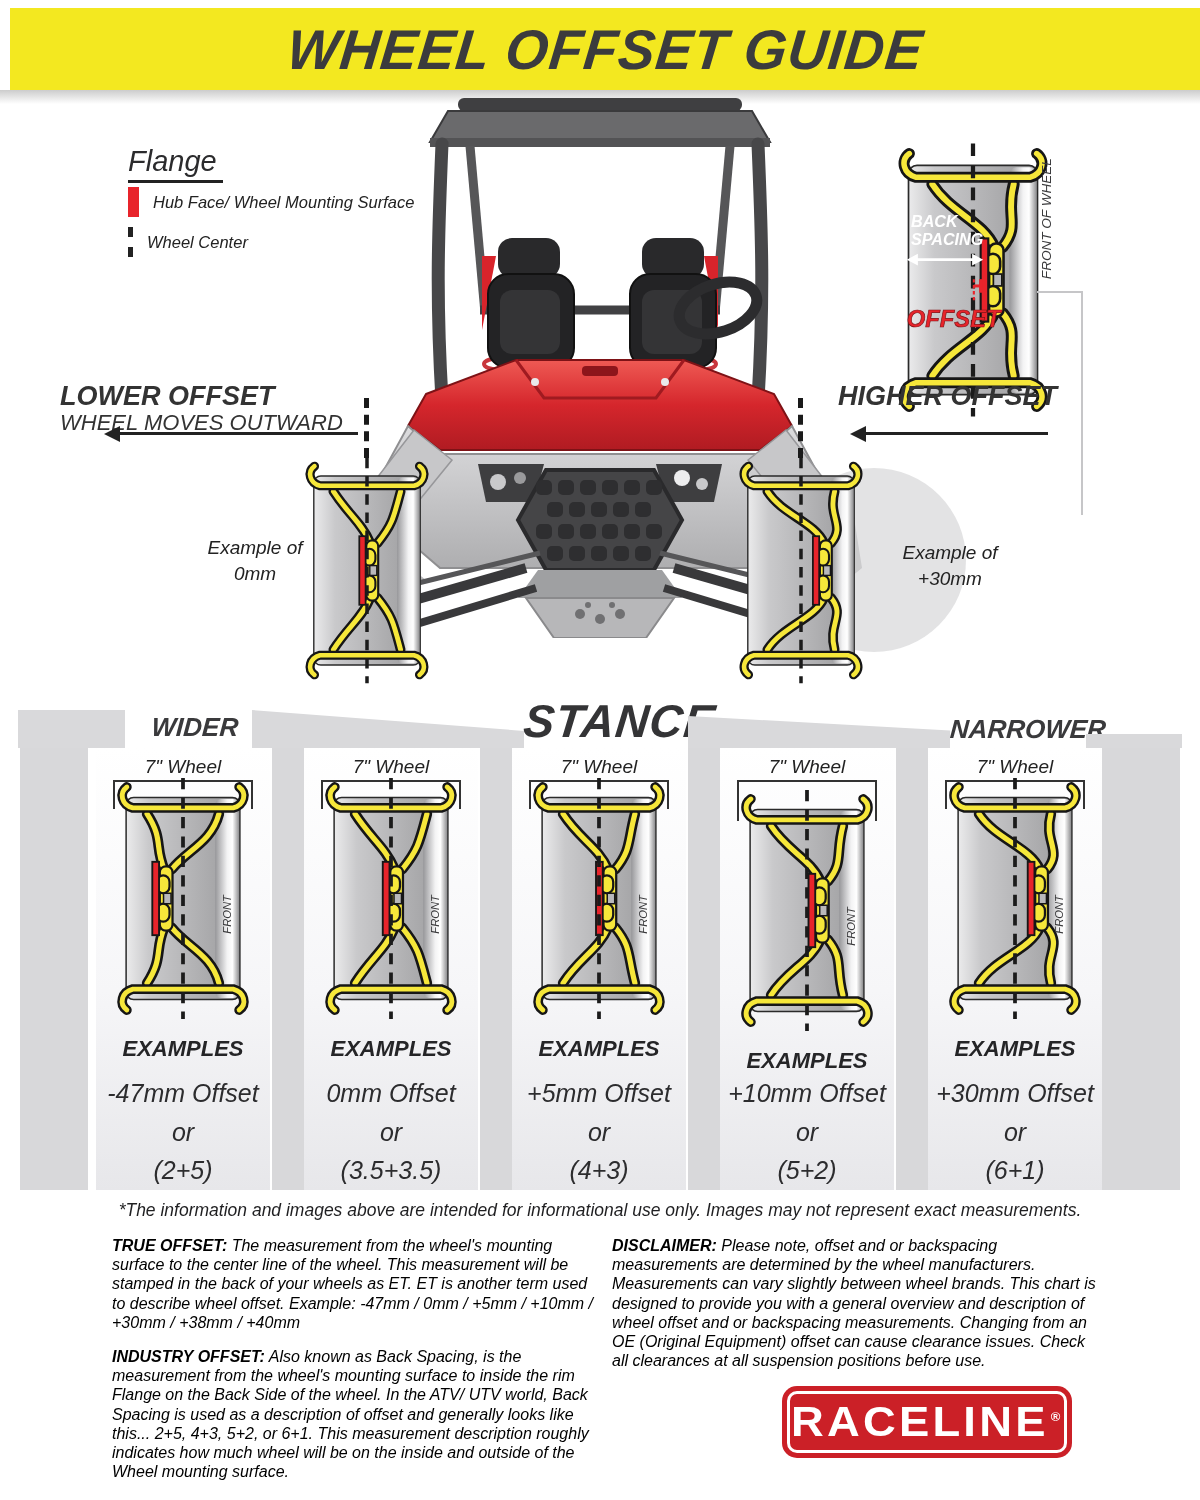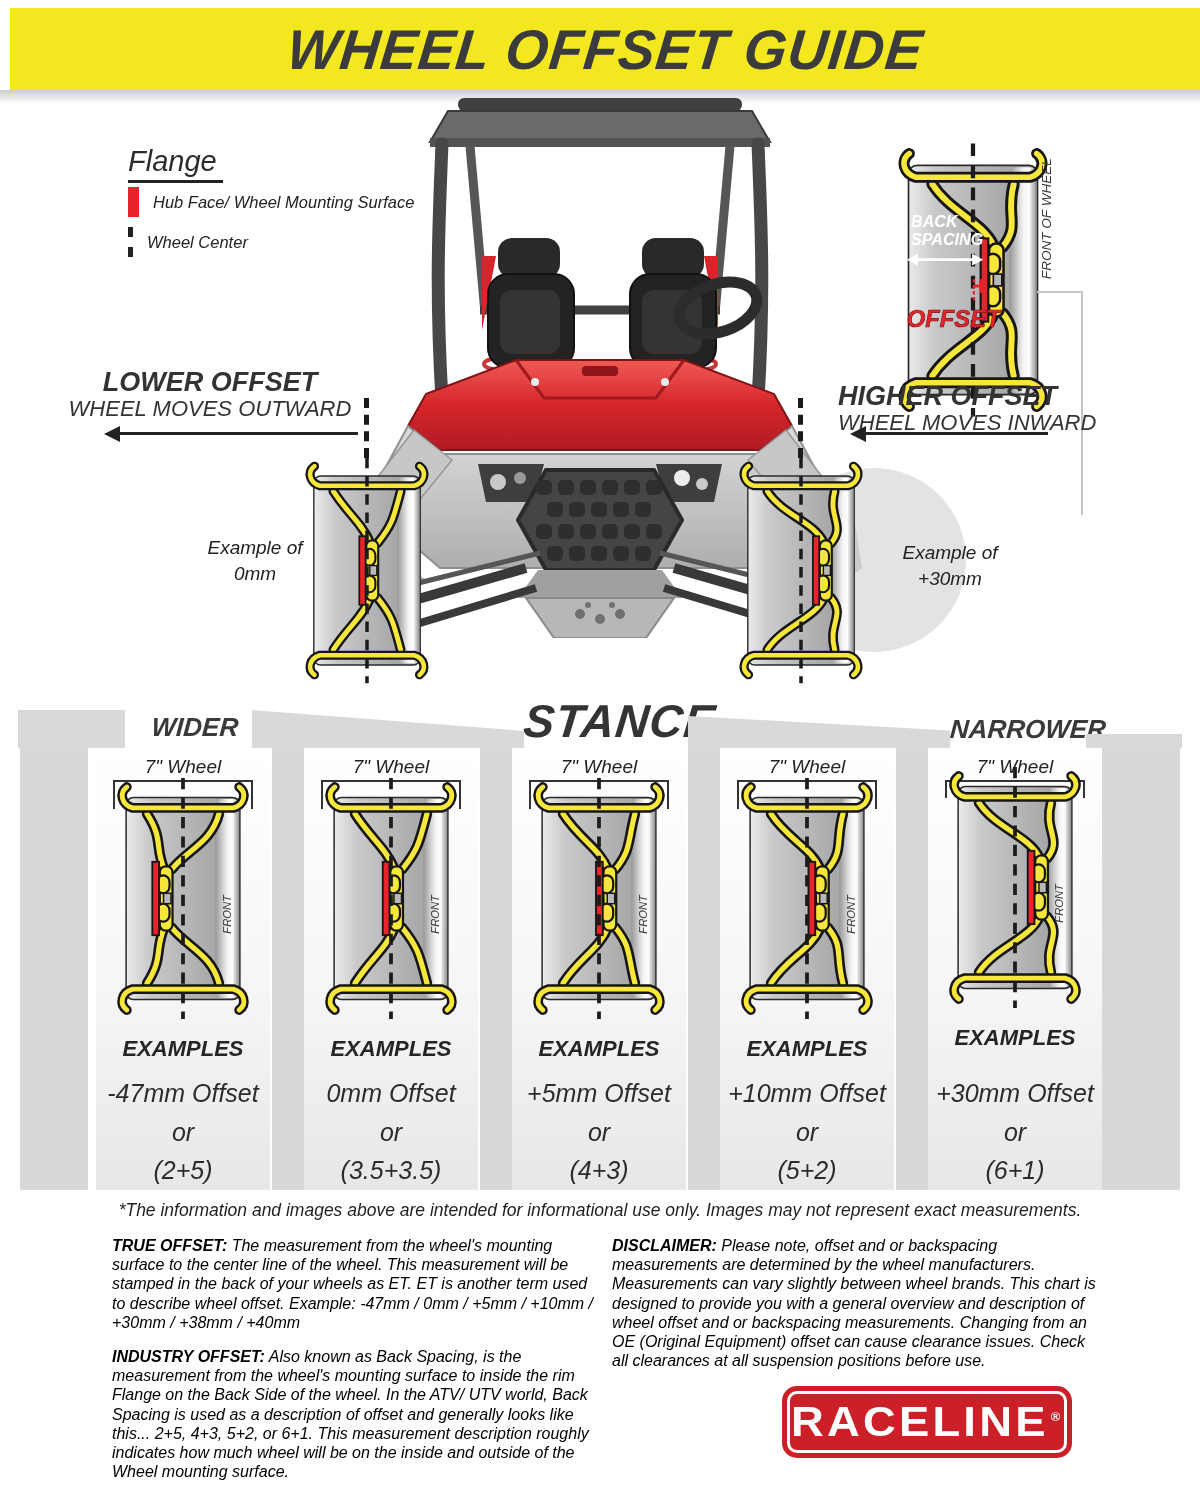--- a/index.html
+++ b/index.html
@@ -222,30 +222,29 @@
         <line x1="101" y1="164" x2="101" y2="192" stroke="#e8242b" stroke-width="2.5" stroke-dasharray="4 3"></line>
         <line x1="101" y1="172" x2="109" y2="172" stroke="#e8242b" stroke-width="3.5"></line>
         <line x1="109" y1="164" x2="109" y2="180" stroke="#e8242b" stroke-width="3.5"></line>
         <text x="22" y="220" font-family="Liberation Sans,sans-serif" font-size="28" font-weight="bold" font-style="italic" fill="#e8242b" stroke="#7e1216" stroke-width=".8">OFFSET</text>
         <text transform="translate(192 164) rotate(-90)" font-family="Liberation Sans,sans-serif" font-style="italic" font-size="16" fill="#3a3a3c">FRONT OF WHEEL</text>
       </svg>
     </div>
   <div class="connector" style="left:1037px;top:291px;width:46px;height:2px;"></div>
   <div class="connector" style="left:1081px;top:291px;width:2px;height:224px;"></div>
 
-  <div class="abs" style="left:60px;top:368px;width:300px;text-align:center;">
+  <div class="abs" style="left:60px;top:382px;width:300px;text-align:left;">
     <div class="callout-title">LOWER OFFSET</div>
     <div class="callout-sub">WHEEL MOVES OUTWARD</div>
   </div>
   <div class="arrow-line" style="left:112px;top:432px;width:246px;"></div>
   <div class="arrow-head" style="left:104px;top:425.5px;"></div>
 
   <div class="abs" style="left:838px;top:382px;width:300px;text-align:left;">
     <div class="callout-title">HIGHER OFFSET</div>
-    <div class="callout-sub">WHEEL MOVES INWARD</div>
   </div>
   <div class="arrow-line" style="left:858px;top:432px;width:190px;"></div>
   <div class="arrow-head" style="left:850px;top:425.5px;"></div>
 
   <div class="dash-ext" style="left:364px;top:398px;height:60px;"></div>
   <div class="dash-ext" style="left:798px;top:398px;height:60px;"></div>
 
   <div class="abs" style="left:297px;top:455px;width:140px;height:231px;" id="vWheelL">
       <svg viewBox="0 0 200 330" style="width:100%;height:100%;display:block" xmlns="http://www.w3.org/2000/svg">
         <defs>
@@ -524,21 +523,21 @@
           <rect x="112" y="122" width="17" height="86" rx="8" fill="#f6e73a" stroke="#161616" stroke-width="3"></rect>
           <rect x="108" y="134" width="17" height="24" rx="9" fill="#f6e73a" stroke="#161616" stroke-width="3"></rect>
           <rect x="108" y="172" width="17" height="24" rx="9" fill="#f6e73a" stroke="#161616" stroke-width="3"></rect>
           <rect x="117" y="158" width="10" height="14" fill="#b9b9bb" stroke="#161616" stroke-width="2"></rect>
           <rect x="102" y="116" width="9" height="98" fill="#e8242b" stroke="#161616" stroke-width="2.5"></rect>
           <line x1="100" y1="4" x2="100" y2="326" stroke="#1b1b1b" stroke-width="5" stroke-dasharray="15 11"></line>
           <text transform="translate(164 212) rotate(-90)" font-family="Liberation Sans,sans-serif" font-style="italic" font-size="15" fill="#3a3a3c">FRONT</text>
         </svg>
       </div>
     <div class="ex-head">EXAMPLES</div>
-    <div class="ex-line" style="margin-top:12px;">+10mm Offset</div>
+    <div class="ex-line" style="">+10mm Offset</div>
     <div class="ex-line">or</div>
     <div class="ex-line">(5+2)</div>
   </div>
   <div class="wcol" style="left:928px;">
     <div class="wsize">7" Wheel</div>
     <div class="bracket"></div>
     <div class="wheel-box" id="sw4">
         <svg viewBox="0 0 200 330" style="width:100%;height:100%;display:block" xmlns="http://www.w3.org/2000/svg">
           <defs>
             <linearGradient id="g4b" x1="0" x2="1" y1="0" y2="0">
@@ -571,21 +570,21 @@
           <rect x="127" y="122" width="17" height="86" rx="8" fill="#f6e73a" stroke="#161616" stroke-width="3"></rect>
           <rect x="123" y="134" width="17" height="24" rx="9" fill="#f6e73a" stroke="#161616" stroke-width="3"></rect>
           <rect x="123" y="172" width="17" height="24" rx="9" fill="#f6e73a" stroke="#161616" stroke-width="3"></rect>
           <rect x="132" y="158" width="10" height="14" fill="#b9b9bb" stroke="#161616" stroke-width="2"></rect>
           <rect x="117" y="116" width="9" height="98" fill="#e8242b" stroke="#161616" stroke-width="2.5"></rect>
           <line x1="100" y1="4" x2="100" y2="326" stroke="#1b1b1b" stroke-width="5" stroke-dasharray="15 11"></line>
           <text transform="translate(164 212) rotate(-90)" font-family="Liberation Sans,sans-serif" font-style="italic" font-size="15" fill="#3a3a3c">FRONT</text>
         </svg>
       </div>
     <div class="ex-head">EXAMPLES</div>
-    <div class="ex-line" style="margin-top:23px;">+30mm Offset</div>
+    <div class="ex-line" style="margin-top:12px;">+30mm Offset</div>
     <div class="ex-line">or</div>
     <div class="ex-line">(6+1)</div>
   </div>
 
   <div class="abs footnote">*The information and images above are intended for informational use only. Images may not represent exact measurements.</div>
 
   <div class="abs defcol" style="left:112px;top:1236px;width:492px;">
     <p><span class="term">TRUE OFFSET:</span><span> The measurement from the wheel's mounting surface to the center line of the wheel. This measurement will be stamped in the back of your wheels as ET. ET is another term used to describe wheel offset. Example: -47mm / 0mm / +5mm / +10mm / +30mm / +38mm / +40mm</span></p>
     <p><span class="term">INDUSTRY OFFSET:</span><span> Also known as Back Spacing, is the measurement from the wheel's mounting surface to inside the rim Flange on the Back Side of the wheel. In the ATV/ UTV world, Back Spacing is used as a description of offset and generally looks like this... 2+5, 4+3, 5+2, or 6+1. This measurement description roughly indicates how much wheel will be on the inside and outside of the Wheel mounting surface.</span></p>
   </div>

